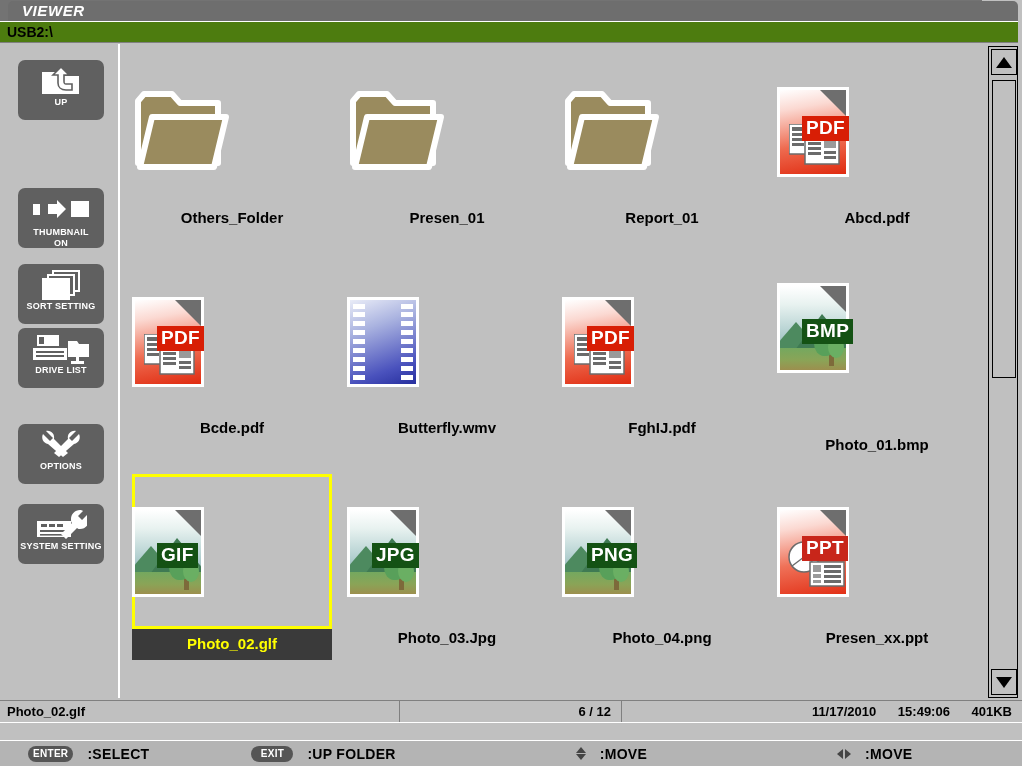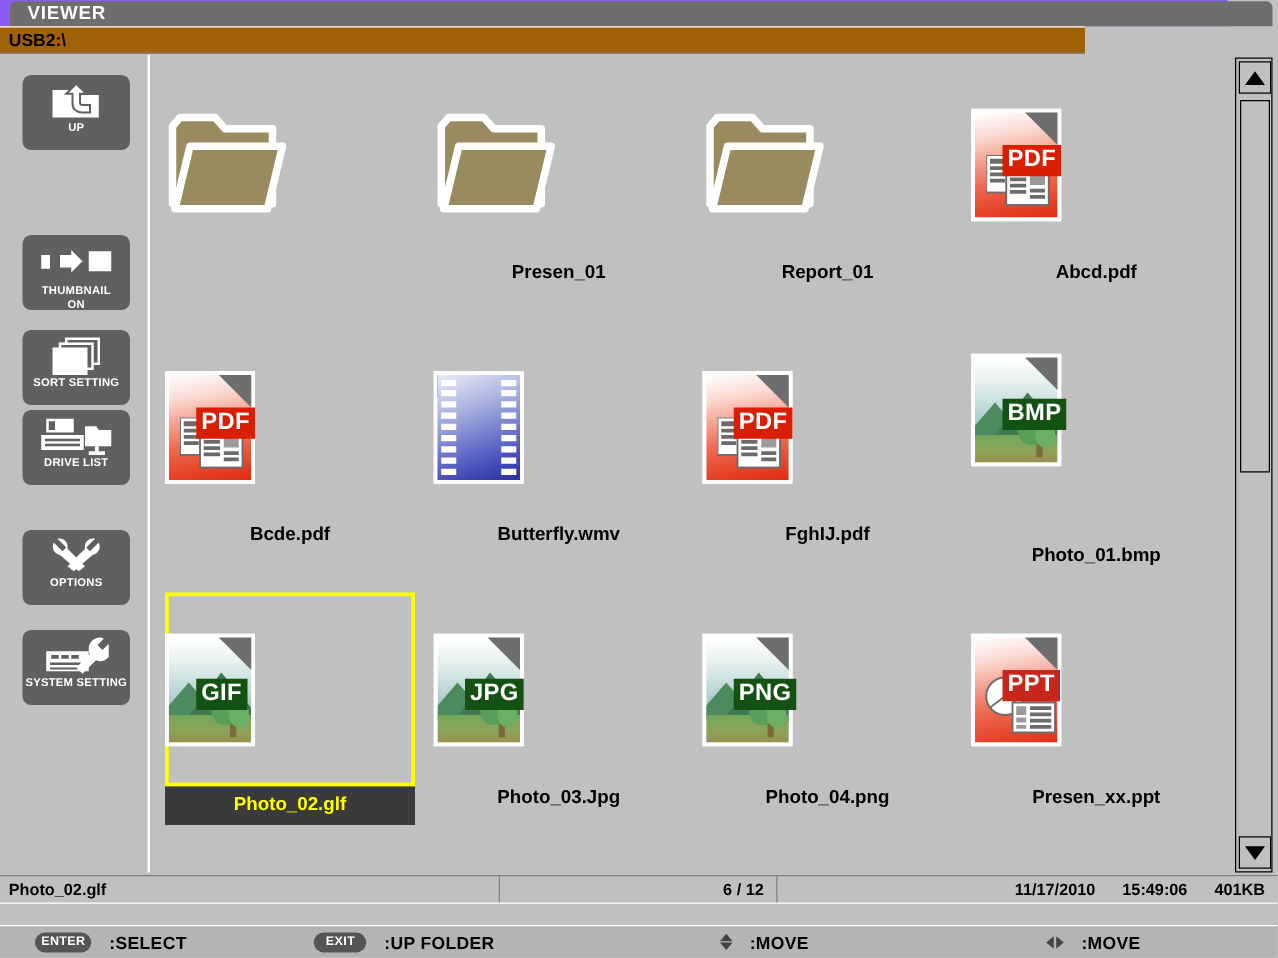--- a/index.html
+++ b/index.html
@@ -11,37 +11,38 @@
   }
   #app {
     position: relative;
     width: 1022px; height: 766px;
     background: #c0c0c0;
   }
 
   
   .titlebar {
     position: absolute; left: 0; top: 0; width: 982px; height: 21px;
-    background: #8b5cf6;
+    background: #737373;
+    font-style: italic;
   }
   .titletab {
     position: absolute; left: 8px; top: 1px; width: 1010px; height: 20px;
     background: #6e6e6e;
     border-radius: 5px 5px 0 0;
     color: #ffffff;
     font-size: 15px; font-weight: bold;
     letter-spacing: 0.6px;
     line-height: 20px;
     padding-left: 14px;
   }
 
   
   .pathbar {
-    position: absolute; left: 0; top: 21px; width: 868px; height: 22px;
-    background: #a16207;
+    position: absolute; left: 0; top: 21px; width: 1018px; height: 22px;
+    background: #4d7c0f;
     border-top: 1px solid #ffffff;
     border-bottom: 1px solid #808080;
     color: #000000;
     font-size: 14px; font-weight: bold;
     line-height: 21px;
     padding-left: 7px;
   }
 
   
   .main {
@@ -345,20 +346,21 @@
 
     <div class="content">
       <div class="grid" id="grid">
           <div class="cell" style="left: 10px; top: 10px;">
             <div class="cellinner">
               <svg width="98" height="86" viewBox="0 0 98 86">
                 <path d="M6 12 L12 5 L40 5 L48 14 L86 14 L86 74 L6 74 Z" fill="#9a8b5e" stroke="#ffffff" stroke-width="6" stroke-linejoin="round"></path>
                 <path d="M20 28 L94 28 L82 78 L8 78 Z" fill="#9a8b5e" stroke="#ffffff" stroke-width="6" stroke-linejoin="round"></path>
               </svg>
             </div>
+            <div class="name">Others_Folder</div>
           </div>
           <div class="cell" style="left: 225px; top: 10px;">
             <div class="cellinner">
               <svg width="98" height="86" viewBox="0 0 98 86">
                 <path d="M6 12 L12 5 L40 5 L48 14 L86 14 L86 74 L6 74 Z" fill="#9a8b5e" stroke="#ffffff" stroke-width="6" stroke-linejoin="round"></path>
                 <path d="M20 28 L94 28 L82 78 L8 78 Z" fill="#9a8b5e" stroke="#ffffff" stroke-width="6" stroke-linejoin="round"></path>
               </svg>
             </div>
             <div class="name">Presen_01</div>
           </div>

